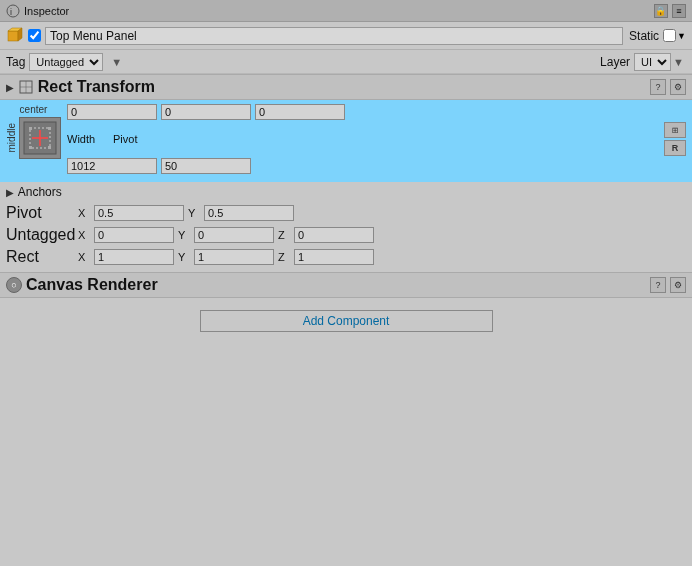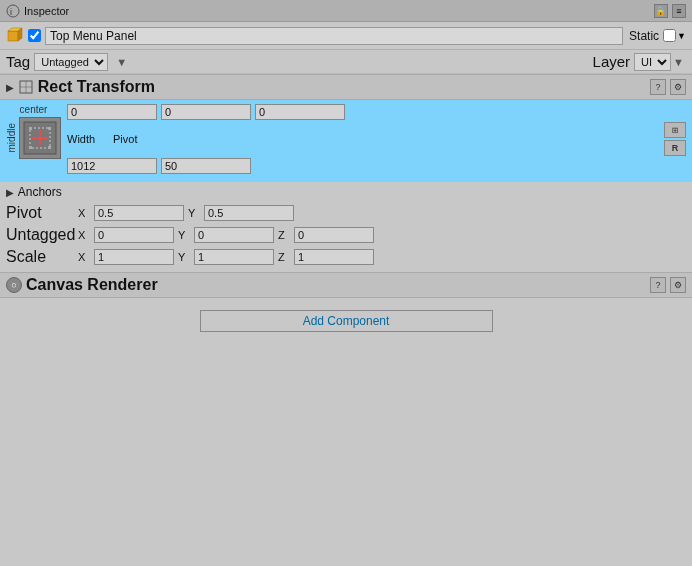--- a/index.html
+++ b/index.html
@@ -101,21 +101,21 @@
     
     .tag-layer-row {
       display: flex;
       align-items: center;
       padding: 3px 6px;
       background: #c8c8c8;
       height: 24px;
       border-bottom: 1px solid #b8b8b8;
     }
     .tl-label {
-      font-size: 15px;
+      font-size: 12px;
       color: #111;
       margin-right: 4px;
     }
     .tl-select {
       height: 18px;
       background: #d8d8d8;
       border: 1px solid #999;
       font-size: 11px;
       color: #111;
       padding: 0 2px;
@@ -461,21 +461,21 @@
     <span class="field-row-label">Untagged</span>
     <span class="axis-label">X</span>
     <input type="text" class="axis-input axis-input-small" value="0" style="">
     <span class="axis-label">Y</span>
     <input type="text" class="axis-input axis-input-small" value="0" style="">
     <span class="axis-label">Z</span>
     <input type="text" class="axis-input axis-input-small" value="0" style="">
   </div>
 
   <div class="field-row">
-    <span class="field-row-label">Scale</span>
+    <span class="field-row-label">Rect</span>
     <span class="axis-label">X</span>
     <input type="text" class="axis-input axis-input-small" value="1" style="">
     <span class="axis-label">Y</span>
     <input type="text" class="axis-input axis-input-small" value="1" style="">
     <span class="axis-label">Z</span>
     <input type="text" class="axis-input axis-input-small" value="1" style="">
   </div>
 
   <div class="canvas-renderer-header">
     <div class="canvas-icon">○</div>

